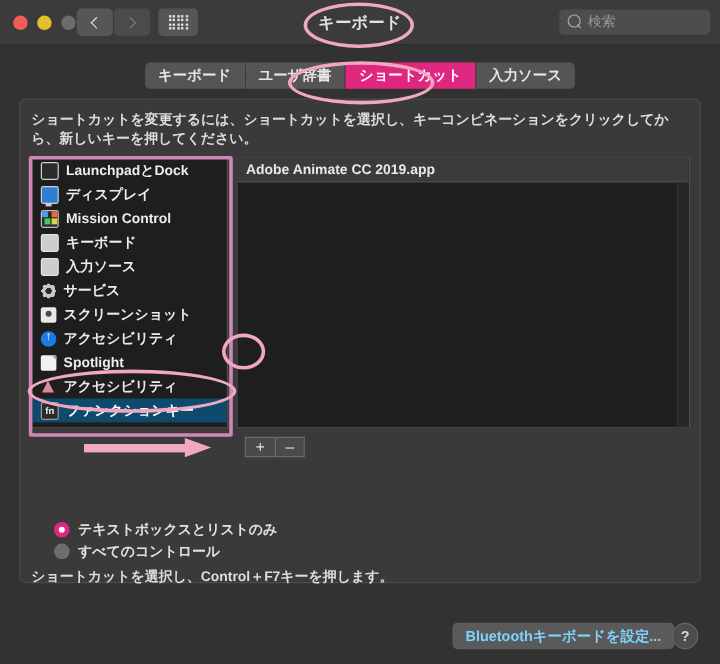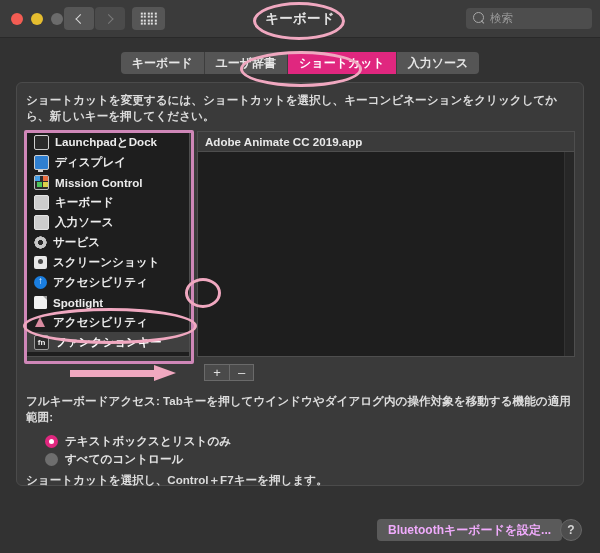--- a/index.html
+++ b/index.html
@@ -177,21 +177,21 @@
     box-sizing: border-box;
     overflow: hidden;
   }
   .side-item {
     height: 20px;
     display: flex;
     align-items: center;
     padding-left: 7px;
     box-sizing: border-box;
   }
-  .side-item.selected { background: #404040; }
+  .side-item.selected { background: #0c4a6e; }
   .side-label {
     font-size: 11.6px;
     font-weight: 700;
     color: #ececec;
     margin-left: 6px;
     white-space: nowrap;
   }
   .side-item.selected .side-label { color: #ffffff; }
 
   .sicon { width:13px; height:13px; position:relative; flex:0 0 13px; }
@@ -359,21 +359,21 @@
   
   #btn-bt {
     position: absolute;
     left: 377px; top: 519px;
     height: 22px; line-height: 22px;
     padding: 0 11px;
     background: #5a5a5a;
     border-radius: 4px;
     font-size: 12px;
     font-weight: 700;
-    color: #f0abfc;
+    color: #7dd3fc;
     white-space: nowrap;
   }
   #btn-help {
     position: absolute;
     left: 560px; top: 519px;
     width: 22px; height: 22px;
     border-radius: 50%;
     background: #4d4d4d;
     border: 1px solid #666;
     box-sizing: border-box;
@@ -529,21 +529,20 @@
     <div id="rightlist">
       <div id="rl-header">Adobe Animate CC 2019.app</div>
       <div id="rl-scroll"></div>
     </div>
 
     <div id="pmgroup">
       <div class="pmbtn plus">+</div>
       <div class="pmbtn minus">–</div>
     </div>
 
-    <div id="fullkb">フルキーボードアクセス: Tabキーを押してウインドウやダイアログ内の操作対象を移動する機能の適用範囲:</div>
 
     <div class="radio-row r1">
       <span class="radio on"></span>
       <span class="radio-label">テキストボックスとリストのみ</span>
     </div>
     <div class="radio-row r2">
       <span class="radio"></span>
       <span class="radio-label">すべてのコントロール</span>
     </div>
 

